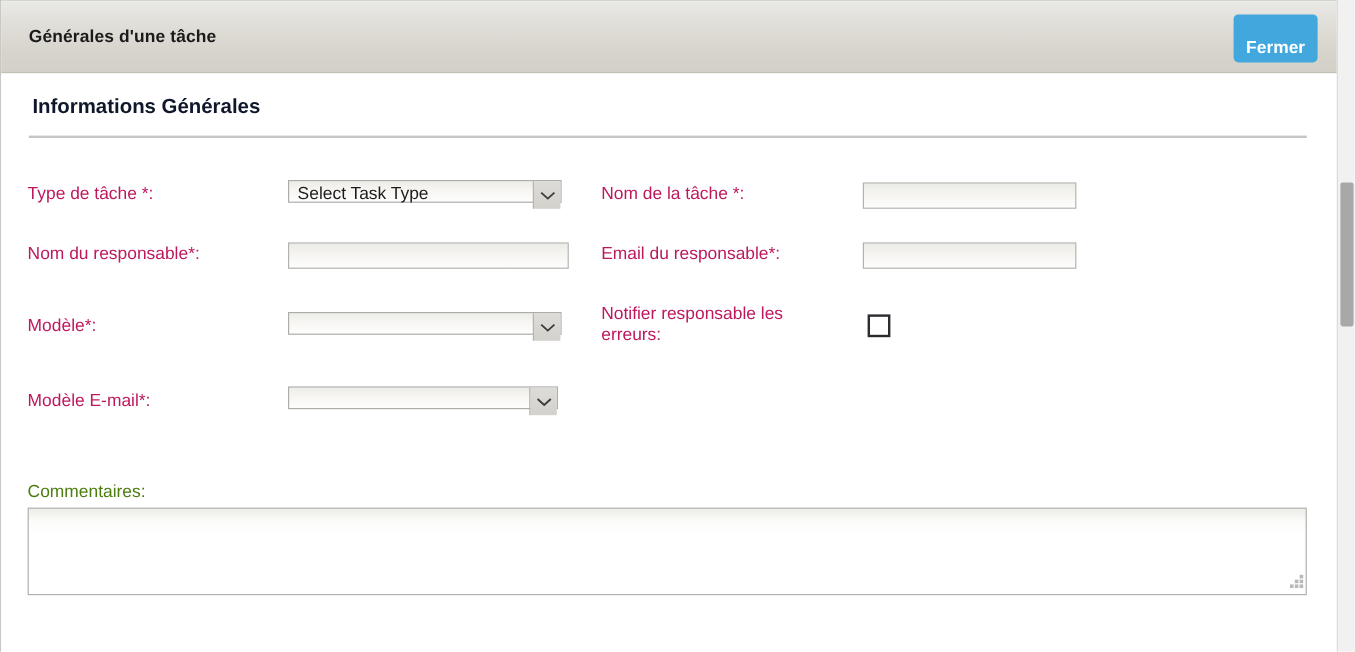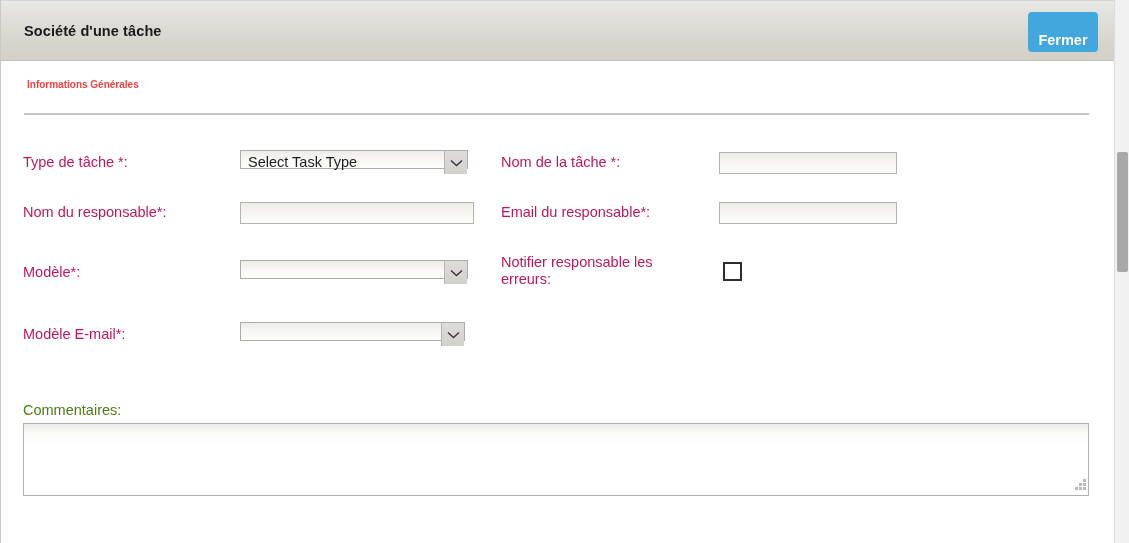--- a/index.html
+++ b/index.html
@@ -83,23 +83,23 @@
     top: 62px;
     width: 1113px;
     height: 481px;
     background: #ffffff;
   }
 
   .section-title {
     position: absolute;
     left: 26px;
     top: 17px;
-    font-size: 10px;
+    font-size: 17px;
     font-weight: bold;
-    color: #ef4444;
+    color: #0f172a;
     white-space: nowrap;
   }
   .section-rule {
     position: absolute;
     left: 23px;
     top: 51px;
     width: 1065px;
     height: 2px;
     background: #c5c5c5;
   }
@@ -246,21 +246,21 @@
 </style>
 </head>
 <body>
 
 <div id="page">
 
   <div class="frame-top"></div>
   <div class="frame-left"></div>
 
   <div class="titlebar">
-    <div class="titlebar-title">Société d'une tâche</div>
+    <div class="titlebar-title">Générales d'une tâche</div>
     <button class="close-button">Fermer</button>
   </div>
 
   <div class="panel">
 
     <div class="section-title">Informations Générales</div>
     <div class="section-rule"></div>
 
     <div class="form-row" style="top:88px;height:30px;">
 

